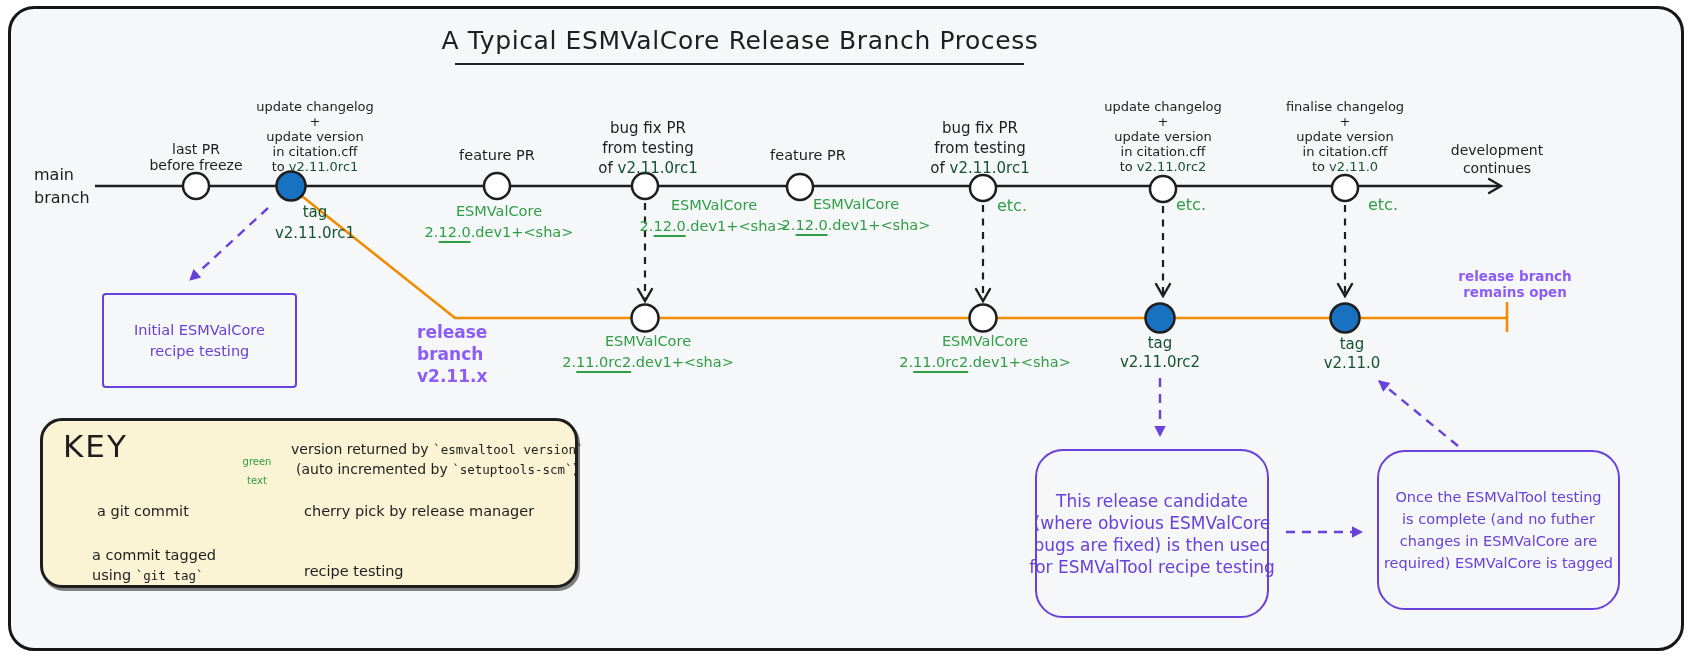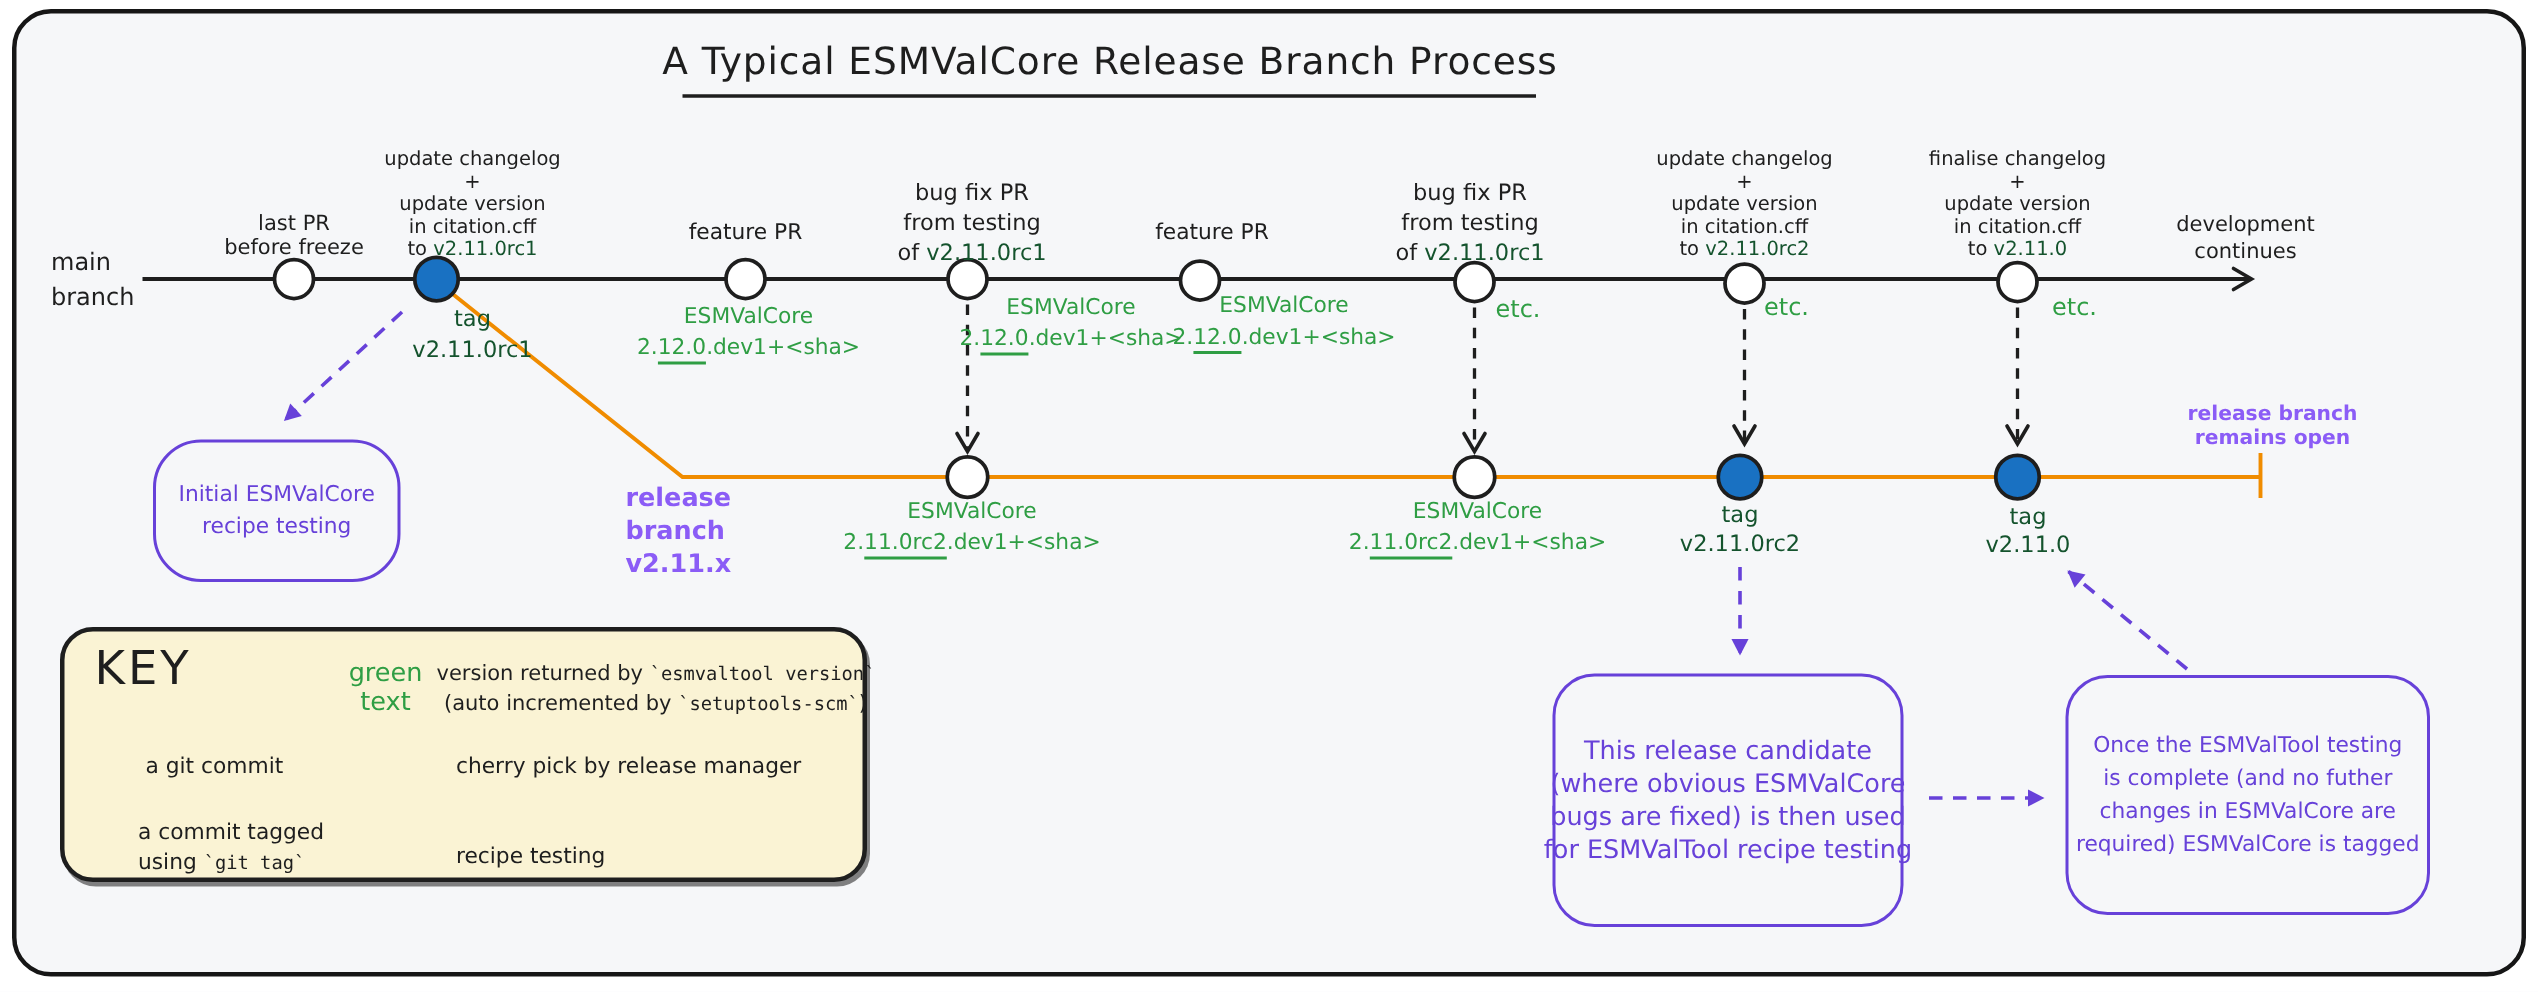--- a/index.html
+++ b/index.html
@@ -183,41 +183,41 @@
   </div>
   <div class="lbl blue tg" style="left:1160px;top:334px;line-height:19px">
     <div>tag</div>
     <div>v2.11.0rc2</div>
   </div>
   <div class="lbl blue tg" style="left:1352px;top:335px;line-height:19px">
     <div>tag</div>
     <div>v2.11.0</div>
   </div>
 
-  <div class="note" style="left:102px;top:293px;width:165px;height:95px;border-radius:32px;font-size:14.5px;line-height:21px">
+  <div class="note" style="left:102px;top:293px;width:195px;height:95px;border-radius:4px;font-size:14.5px;line-height:21px">
     <div>Initial ESMValCore</div>
     <div>recipe testing</div>
   </div>
   <div class="note" style="left:1035px;top:449px;width:234px;height:169px;border-radius:28px;font-size:17px;line-height:22px">
     <div>This release candidate</div>
     <div>(where obvious ESMValCore</div>
     <div>bugs are fixed) is then used</div>
     <div>for ESMValTool recipe testing</div>
   </div>
   <div class="note" style="left:1377px;top:450px;width:243px;height:160px;border-radius:28px;font-size:14.5px;line-height:22px">
     <div>Once the ESMValTool testing</div>
     <div>is complete (and no futher</div>
     <div>changes in ESMValCore are</div>
     <div>required) ESMValCore is tagged</div>
   </div>
 
   <div class="keybox"></div>
   <div class="keytitle">KEY</div>
 
-  <div class="lbl green" style="left:257px;top:440px;font-size:17px;line-height:19px">
+  <div class="lbl green" style="left:257px;top:452px;font-size:10px;line-height:19px">
     <div>green</div>
     <div>text</div>
   </div>
   <div class="ll" style="left:291px;top:441px;font-size:14px">
     <span>version returned by </span><span class="mono">`esmvaltool version`</span>
   </div>
   <div class="ll" style="left:296px;top:461px;font-size:14px">
     <span>(auto incremented by </span><span class="mono">`setuptools-scm`</span><span>)</span>
   </div>
 

